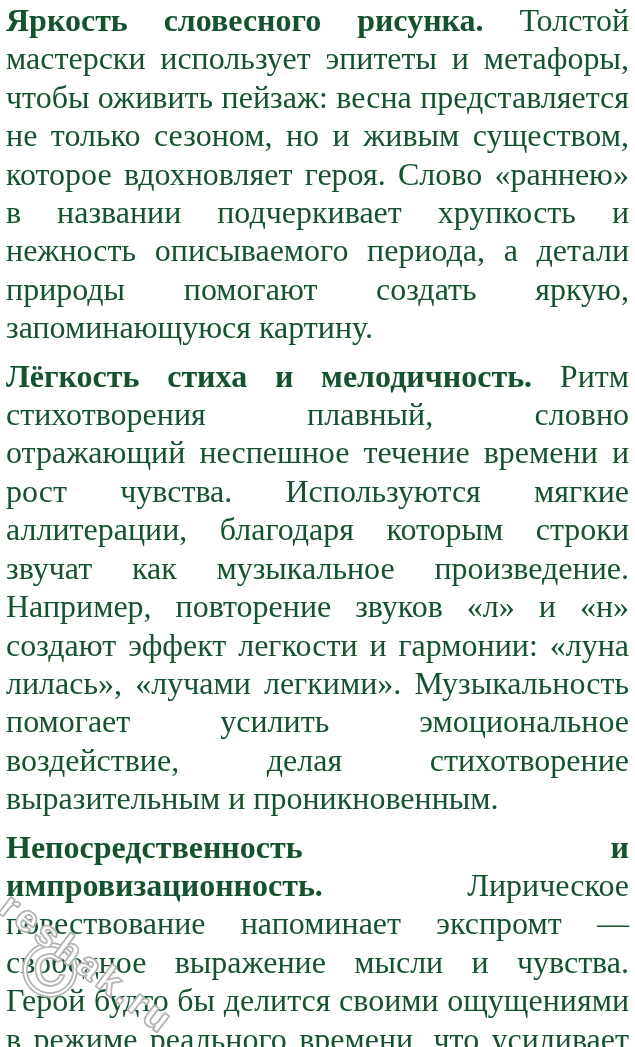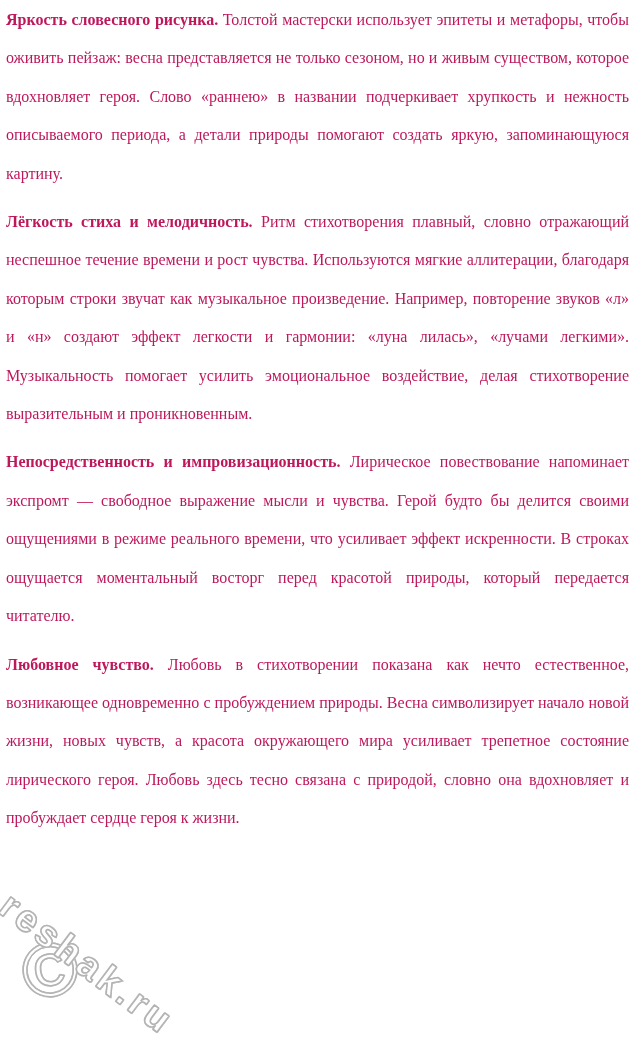--- a/index.html
+++ b/index.html
@@ -15,24 +15,24 @@
     font-family: "Liberation Serif", serif;
   }
   .page {
     position: relative;
     width: 623px;
     padding: 1px 6px 0 6px;
     z-index: 1;
   }
   .para {
     margin: 0 0 10px 0;
-    font-size: 16px;
+    font-size: 32px;
     line-height: 38.4px;
     text-align: justify;
-    color: #be185d;
+    color: #14532d;
   }
   .para .lead {
     font-weight: bold;
   }
   .watermark {
     position: absolute;
     left: 0;
     top: 0;
     width: 635px;
     height: 1047px;

